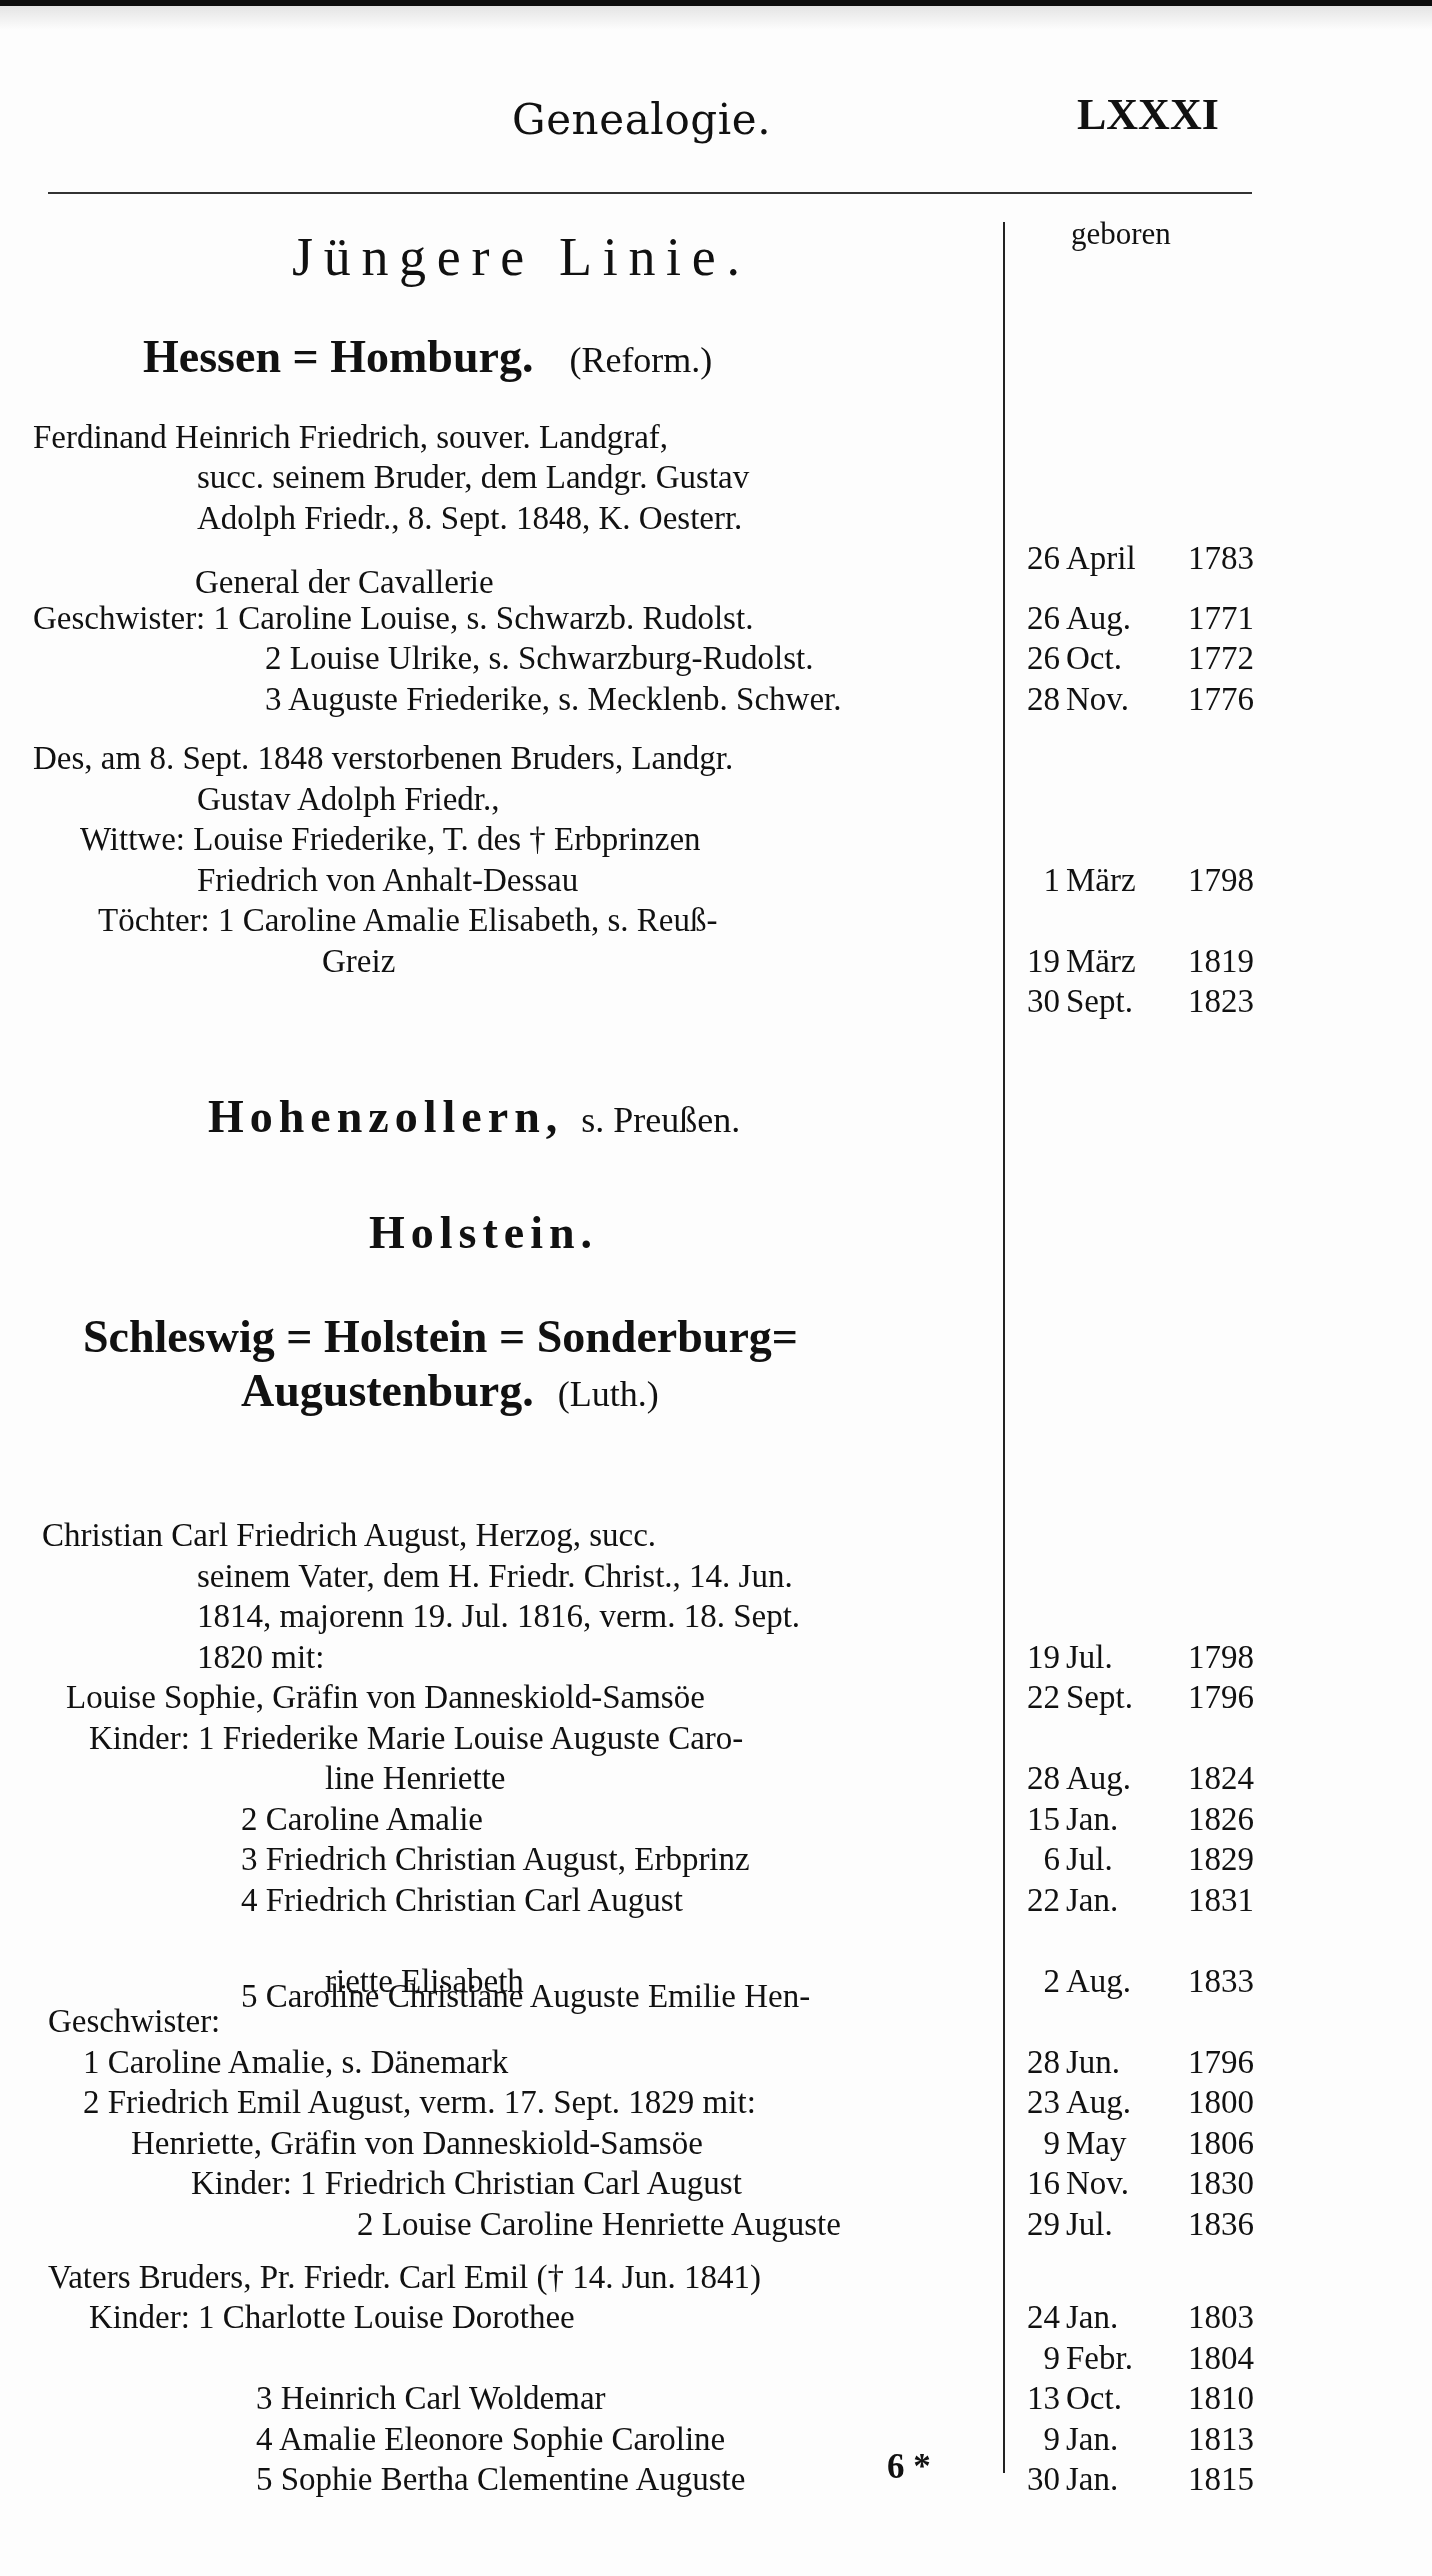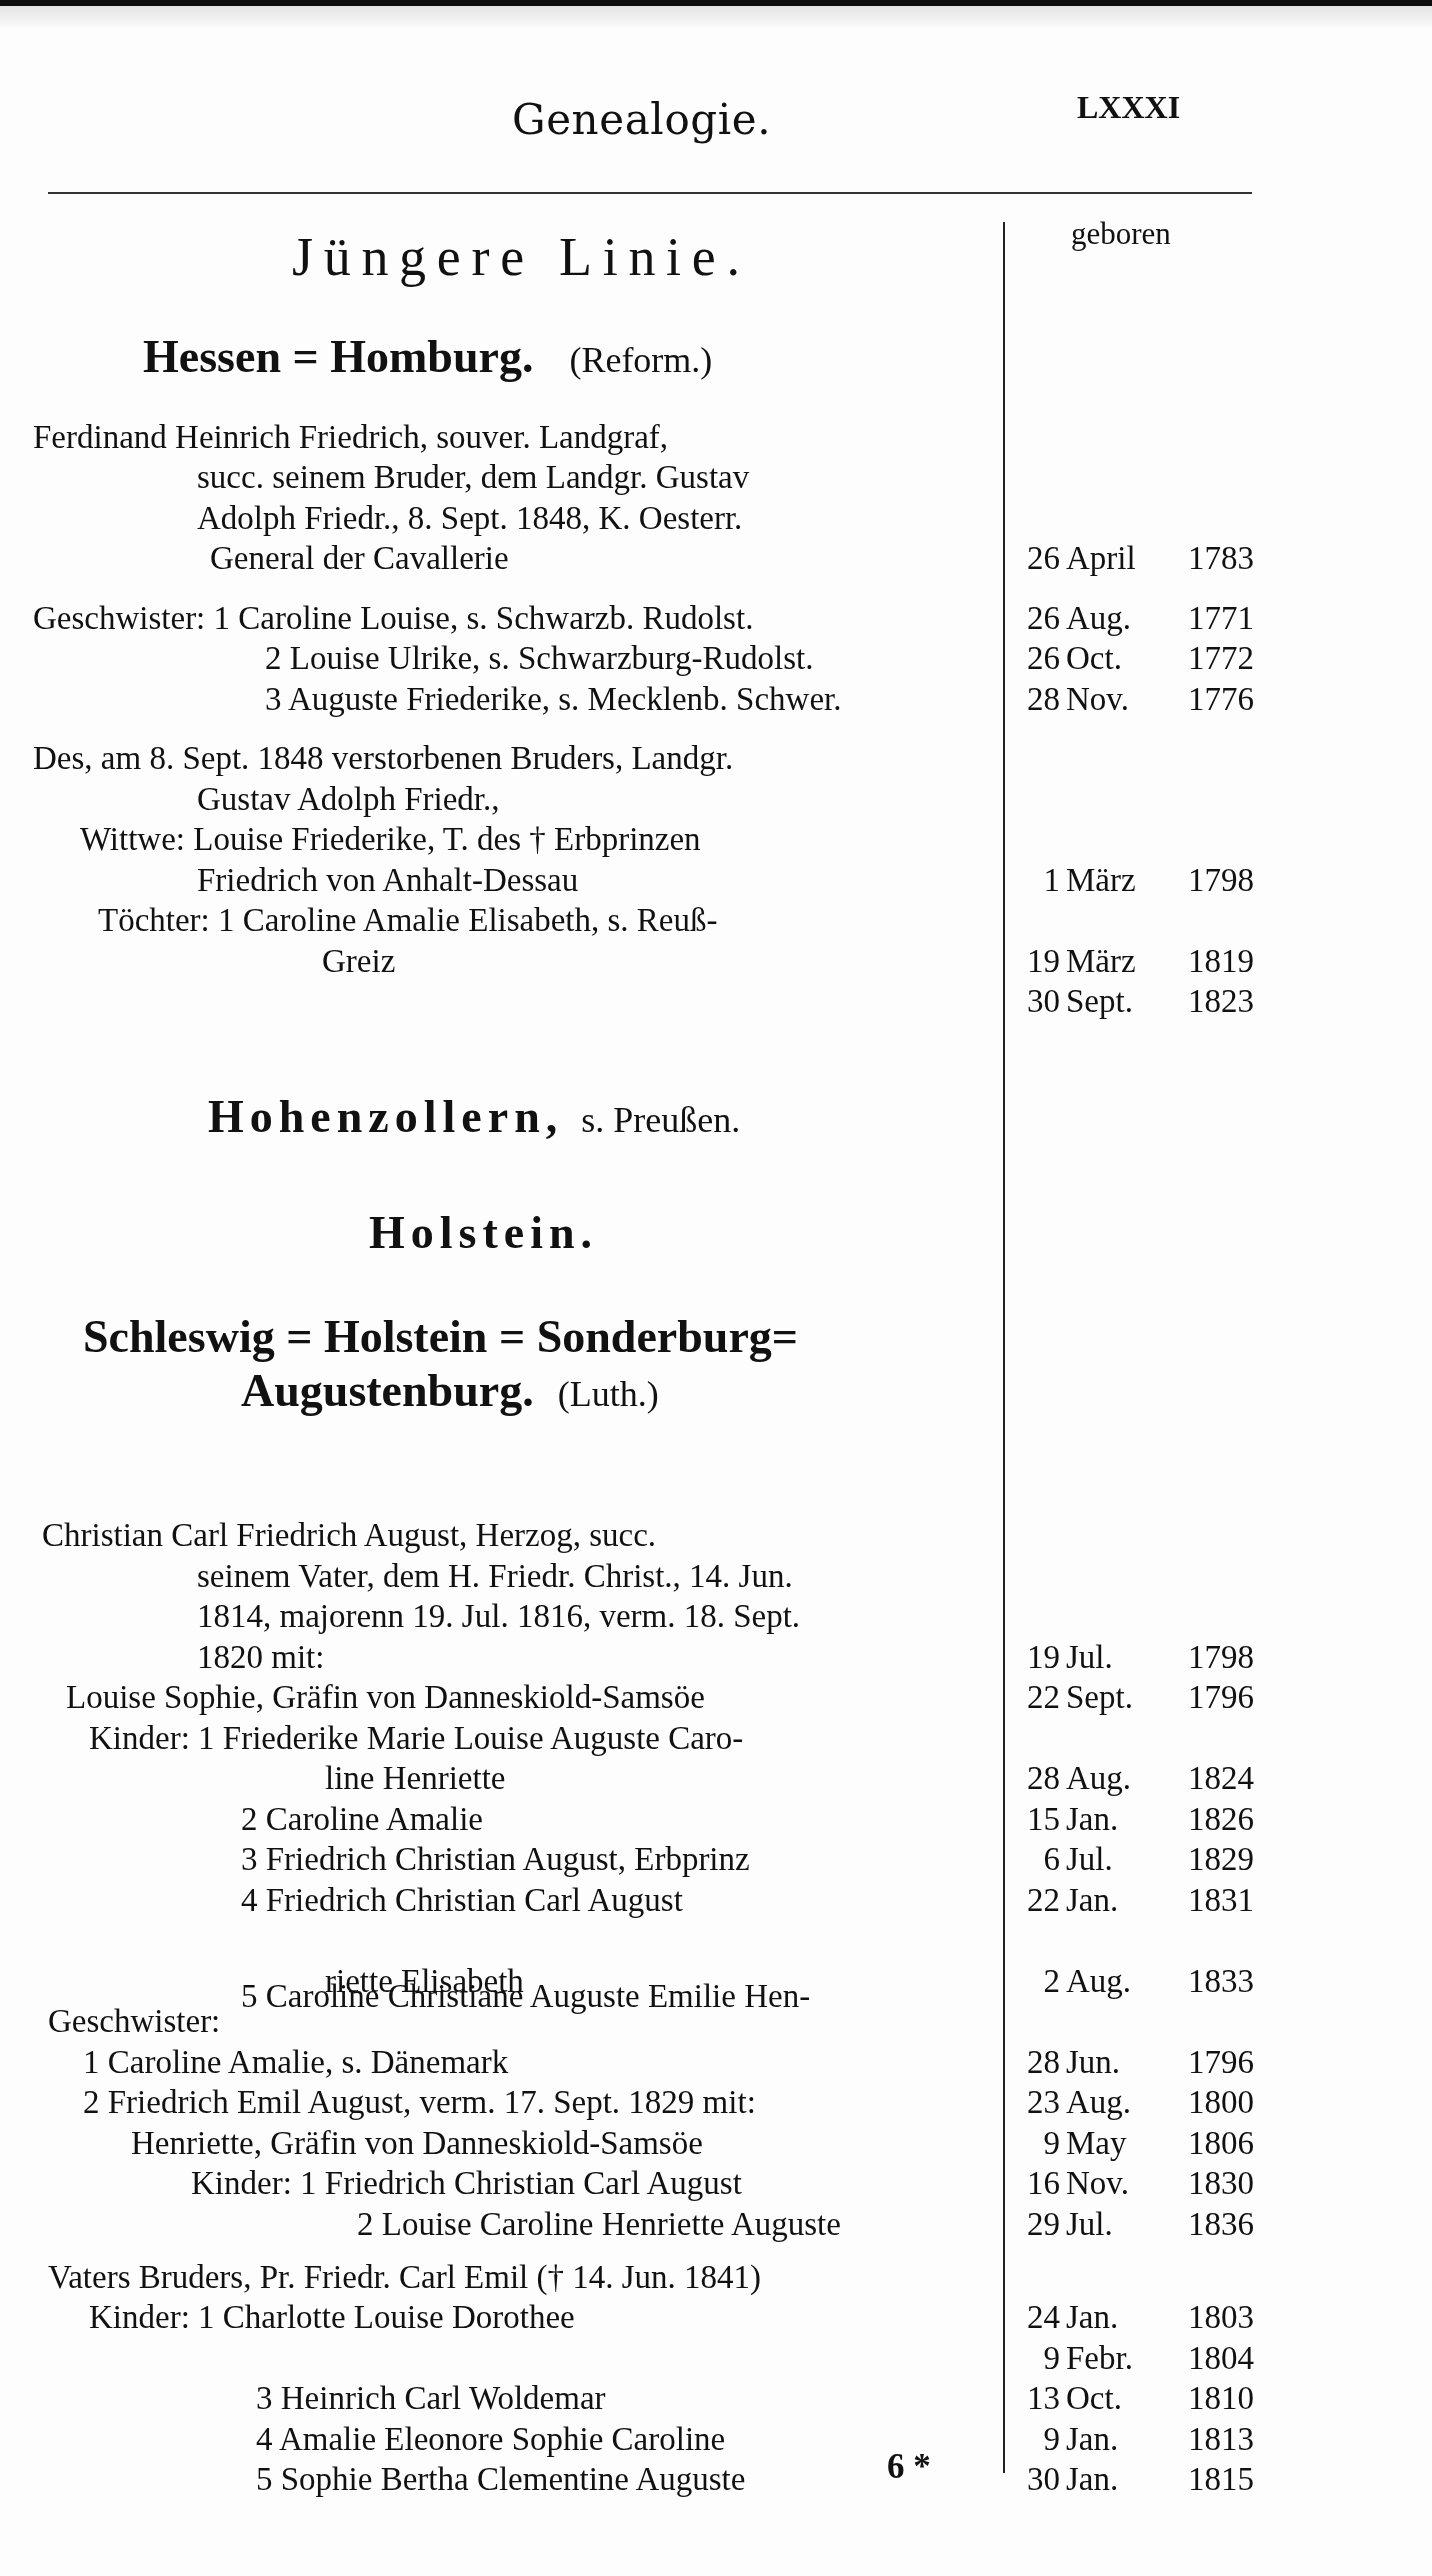--- a/index.html
+++ b/index.html
@@ -2,21 +2,21 @@
 <html style="font-size:9.5px"><head>
 <meta charset="utf-8">
 <style>
   html, body { margin:0; padding:0; }
   body { width:1433px; height:2576px; background:#fdfdfd; position:relative; overflow:hidden;
          font-family:"DejaVu Serif", serif; color:#111; }
   .topband { position:absolute; left:0; top:0; width:1433px; height:6px; background:#0d0d0d; }
   .topshade { position:absolute; left:0; top:6px; width:1433px; height:24px;
               background:linear-gradient(#e4e4e4, #fdfdfd); }
   .hdr-title { position:absolute; left:512px; top:95px; font-size:42px; letter-spacing:0.6px; }
-  .hdr-page { position:absolute; left:1077px; top:89px; font-size:32px; font-weight:bold;
+  .hdr-page { position:absolute; left:1077px; top:89px; font-size:44px; font-weight:bold;
               font-family:"Liberation Serif", serif; }
   .hrule { position:absolute; left:48px; top:192px; width:1204px; height:1.8px; background:#333; }
   .vrule { position:absolute; left:1003px; top:222px; width:1.8px; height:2251px; background:#222; }
   .geboren { position:absolute; left:1071px; top:216px; font-size:31px;
              font-family:"Liberation Serif", serif; }
   .h-line { position:absolute; font-family:"Liberation Serif", serif; }
   .h-center1 { left:292px; top:226px; font-size:54px; letter-spacing:10.7px; }
   .h-sec { font-weight:bold; font-size:46px; }
   .h-small { font-weight:normal; font-size:36px; margin-left:36px; }
   .row { position:absolute; left:0; width:1415px; height:40px; }
@@ -78,21 +78,21 @@
       <span class="d-mon"></span>
       <span class="d-yr"></span>
     </div>
     <div class="row" style="top: 498px;">
       <span class="txt" style="left: 197px;">Adolph Friedr., 8. Sept. 1848, K. Oesterr.</span>
       <span class="d-day"></span>
       <span class="d-mon"></span>
       <span class="d-yr"></span>
     </div>
     <div class="row" style="top: 538px;">
-      <span class="txt" style="left: 210px;">General der Cavallerie</span>
+      <span class="txt" style="left: 195px; margin-top: 24px;">General der Cavallerie</span>
       <span class="d-day">26</span>
       <span class="d-mon">April</span>
       <span class="d-yr">1783</span>
     </div>
     <div class="row" style="top: 598px;">
       <span class="txt" style="left: 33px;">Geschwister: 1 Caroline Louise, s. Schwarzb. Rudolst.</span>
       <span class="d-day">26</span>
       <span class="d-mon">Aug.</span>
       <span class="d-yr">1771</span>
     </div>

